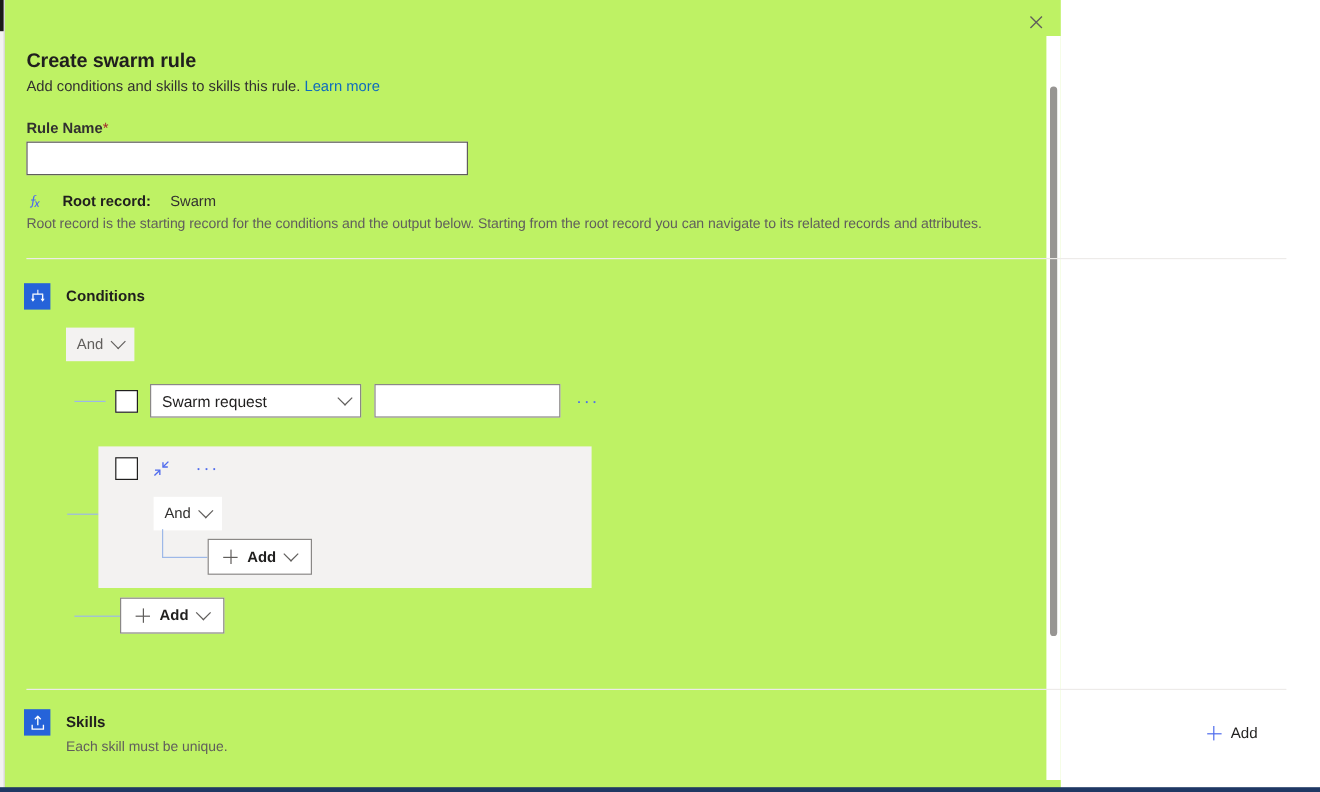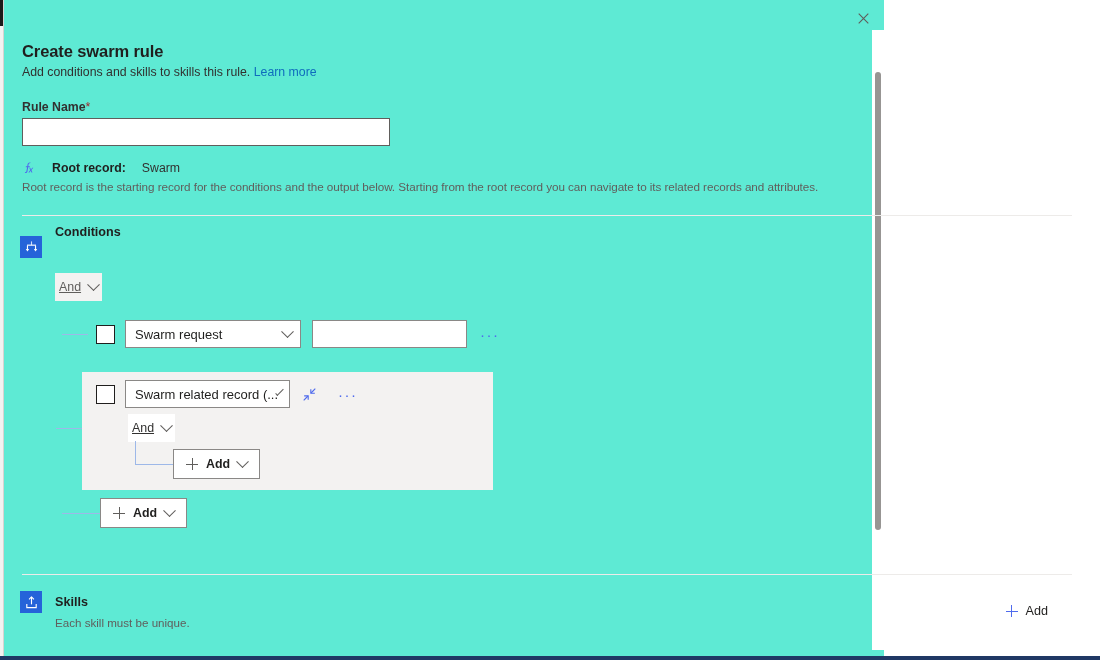--- a/index.html
+++ b/index.html
@@ -8,21 +8,21 @@
     width: 1100px; height: 660px;
     overflow: hidden;
     background: #ffffff;
     font-family: "Liberation Sans", sans-serif;
     color: #201f1e;
   }
 
   #panel {
     position: relative;
     width: 884px; height: 660px;
-    background: #5eead4;
+    background: #bef264;
   }
 
   
   .left-edge {
     position: absolute; left: 0; top: 0;
     width: 4px; height: 660px;
     background: #f3f2f1;
     border-right: 1px solid #d6d4d2;
   }
   .left-edge-dark {
@@ -143,41 +143,40 @@
   }
   #conditions-icon { left: 20px; top: 236px; }
   #skills-icon { left: 20px; top: 591px; }
 
   .section-title {
     position: absolute;
     font-size: 12.6px;
     font-weight: 600;
     color: #201f1e;
   }
-  #conditions-title { left: 55px; top: 225px; }
+  #conditions-title { left: 55px; top: 240px; }
   #skills-title { left: 55px; top: 595px; }
 
   .section-sub {
     position: absolute;
     left: 55px; top: 616px;
     font-size: 11.6px;
     color: #605e5c;
   }
 
   
   .and-pill {
     position: absolute;
     display: flex; align-items: center; gap: 8px;
     height: 28px;
-    padding: 0 4px;
+    padding: 0 9px;
     font-size: 12.4px;
     color: #605e5c;
     cursor: pointer;
     user-select: none;
-    text-decoration: underline;
   }
   #and-root {
     left: 55px; top: 273px;
     background: #f3f2f1;
   }
   #and-nested {
     left: 128px; top: 414px;
     background: #ffffff;
     color: #323130;
   }
@@ -390,24 +389,20 @@
       <div class="sel sel-blank" style="width:155px; margin-left:11px;">
         <span></span>
       </div>
       <span class="ellipsis" style="margin-left:9px;">···</span>
     </div>
 
     <div id="nested-connector"></div>
     <div id="nested-group">
       <div id="nested-row">
         <div class="row-checkbox"></div>
-        <div class="sel" style="width:165px; margin-left:10px;">
-          <span>Swarm related record (...</span>
-          <span class="chev"></span>
-        </div>
         <div class="collapse-icon">
           <svg width="15" height="15" viewBox="0 0 16 16" aria-hidden="true">
             <path d="M14.2 1.8 L9.6 6.4" stroke="#4f6bed" stroke-width="1.2" fill="none"></path>
             <path d="M9.4 2.3 L9.4 6.6 L13.7 6.6" stroke="#4f6bed" stroke-width="1.2" fill="none"></path>
             <path d="M1.8 14.2 L6.4 9.6" stroke="#4f6bed" stroke-width="1.2" fill="none"></path>
             <path d="M6.6 13.7 L6.6 9.4 L2.3 9.4" stroke="#4f6bed" stroke-width="1.2" fill="none"></path>
           </svg>
         </div>
         <span class="ellipsis" style="margin-left:14px;">···</span>
       </div>

